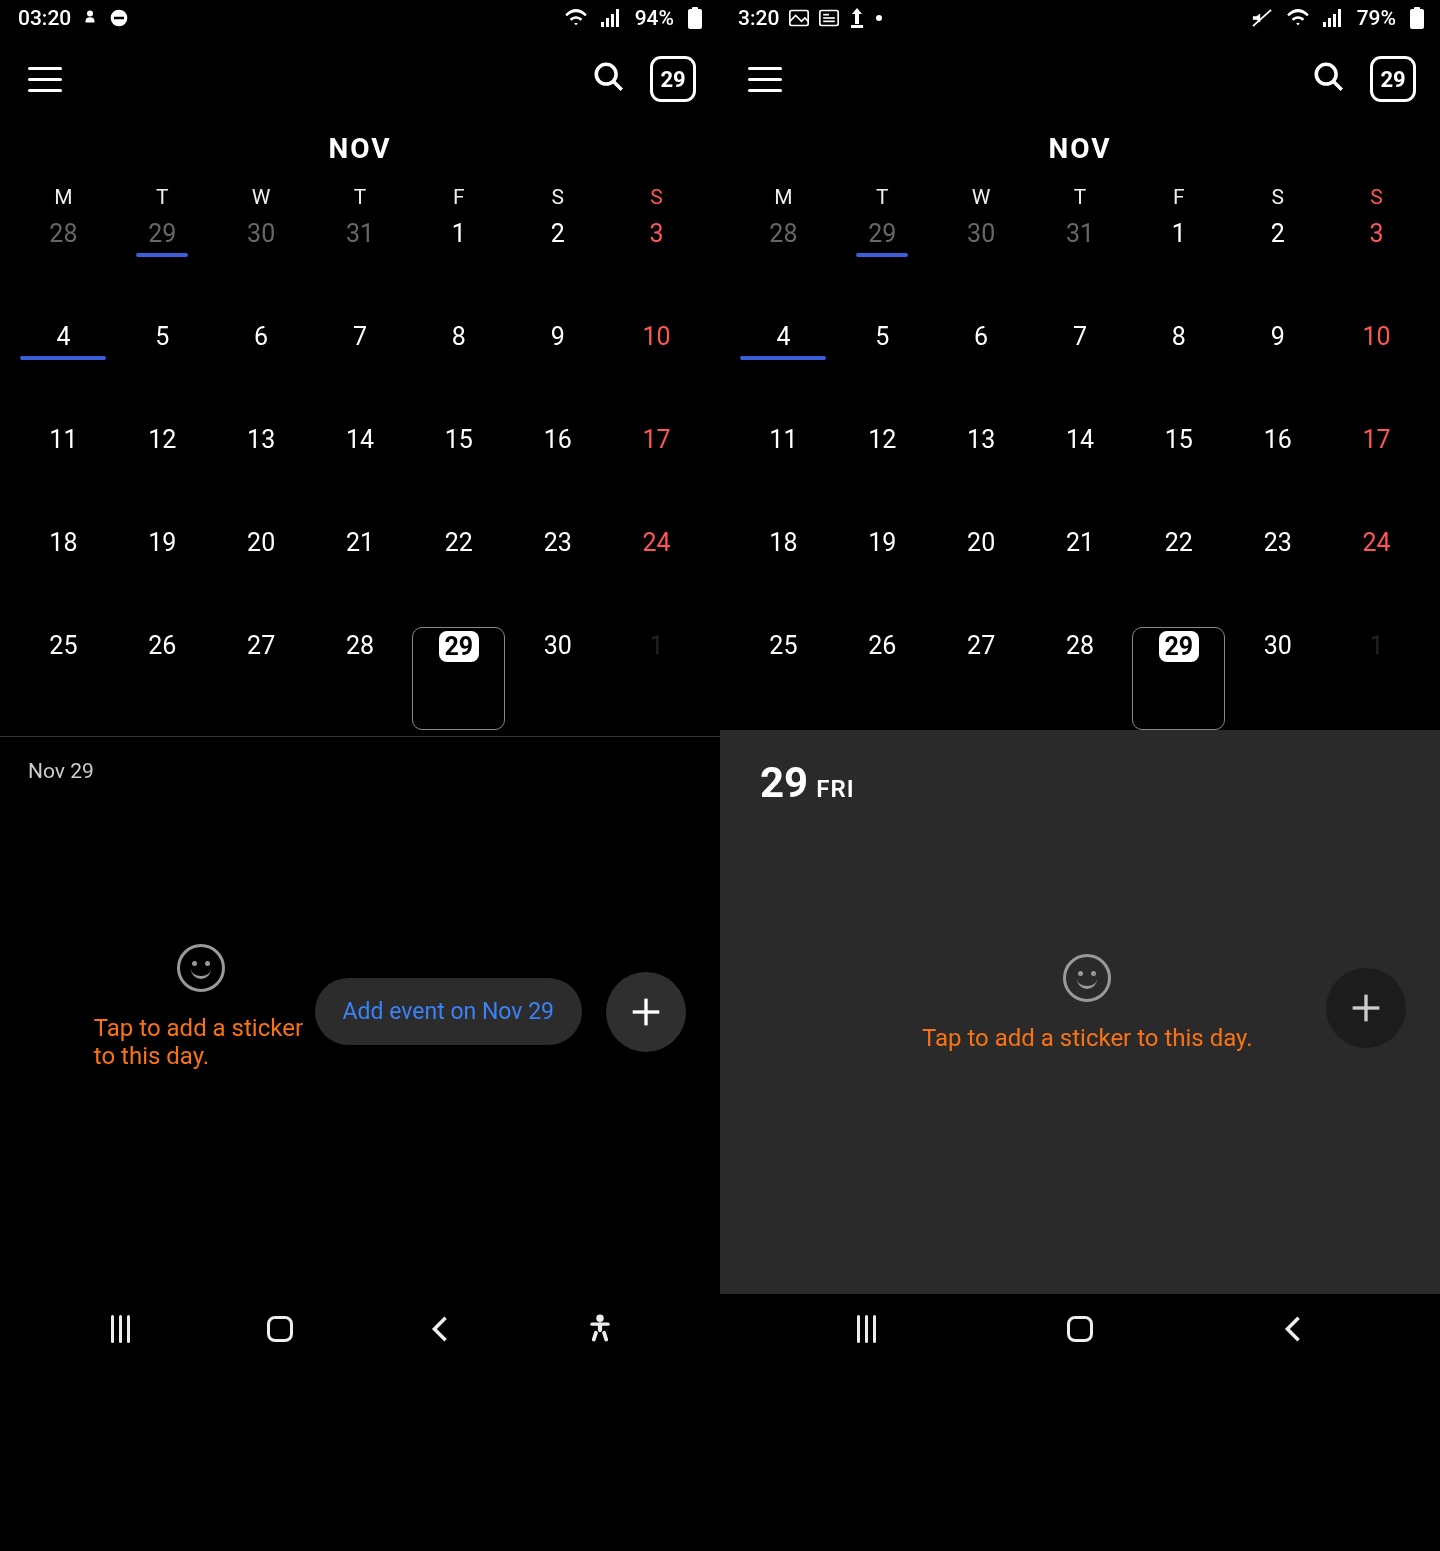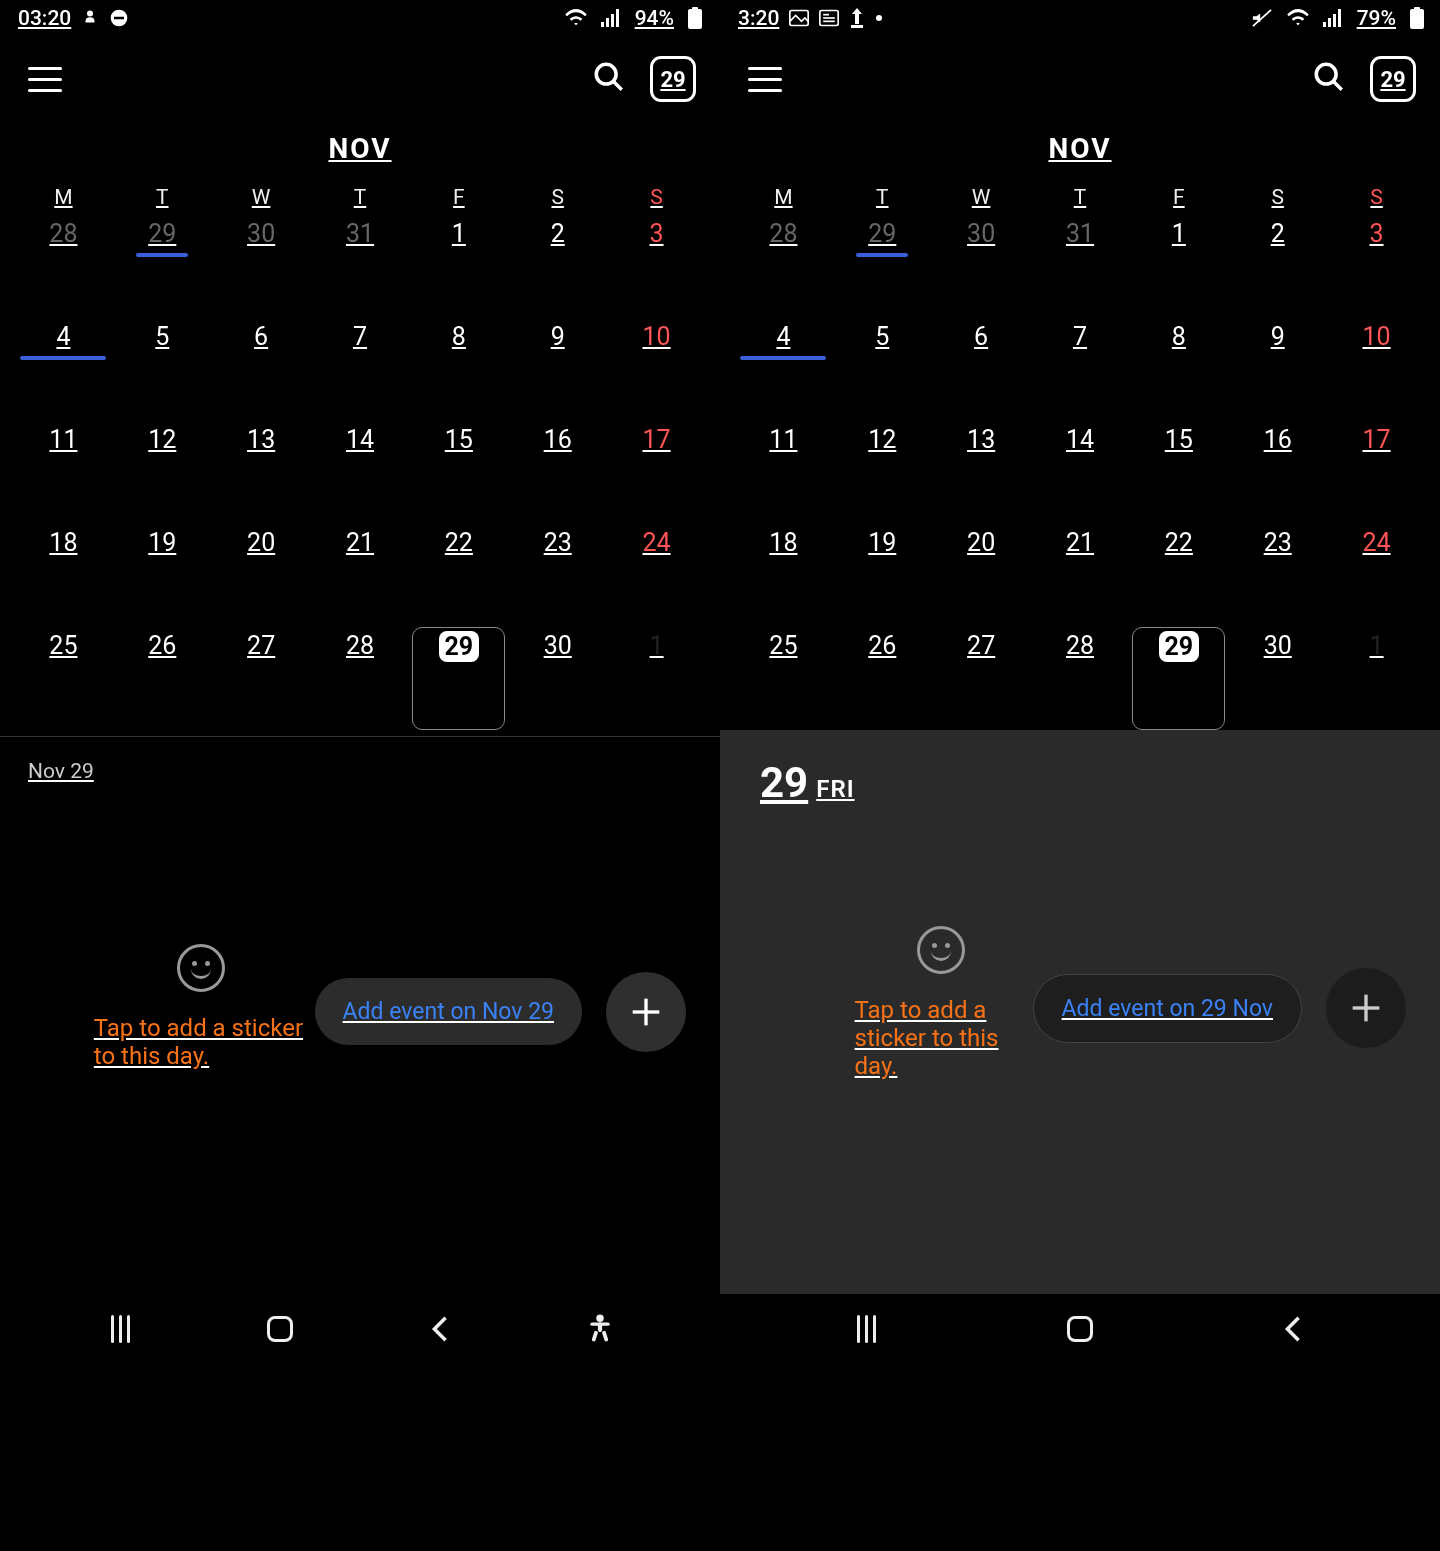--- a/index.html
+++ b/index.html
@@ -10,21 +10,20 @@
     width: 1440px;
     height: 1551px;
     display: flex;
   }
   .phone {
     width: 720px;
     height: 1364px;
     display: flex;
     flex-direction: column;
     position: relative;
-    text-decoration: underline;
   }
   .phone-right .event-panel { background: #2a2a2a; }
   .status-bar {
     height: 36px;
     display: flex;
     justify-content: space-between;
     align-items: center;
     padding: 0 18px;
     font-size: 21px;
     font-weight: 500;
@@ -684,21 +683,20 @@
       <span class="num">29</span>
       <span class="day">FRI</span>
     </div>
     <div class="sticker-area">
       <div class="smiley">
           <div class="mouth"></div>
         </div>
       <div class="sticker-text">Tap to add a sticker to this day.</div>
     </div>
     <div class="event-input-row">
-      <div class="event-input">Add event on 29 Nov</div>
       <div class="fab">
         <svg width="40" height="40" viewBox="0 0 24 24" stroke="#ccc" stroke-width="2">
             <line x1="12" y1="4" x2="12" y2="20"></line>
             <line x1="4" y1="12" x2="20" y2="12"></line>
           </svg>
       </div>
     </div>
   </div>
 
   <div class="nav-bar">

